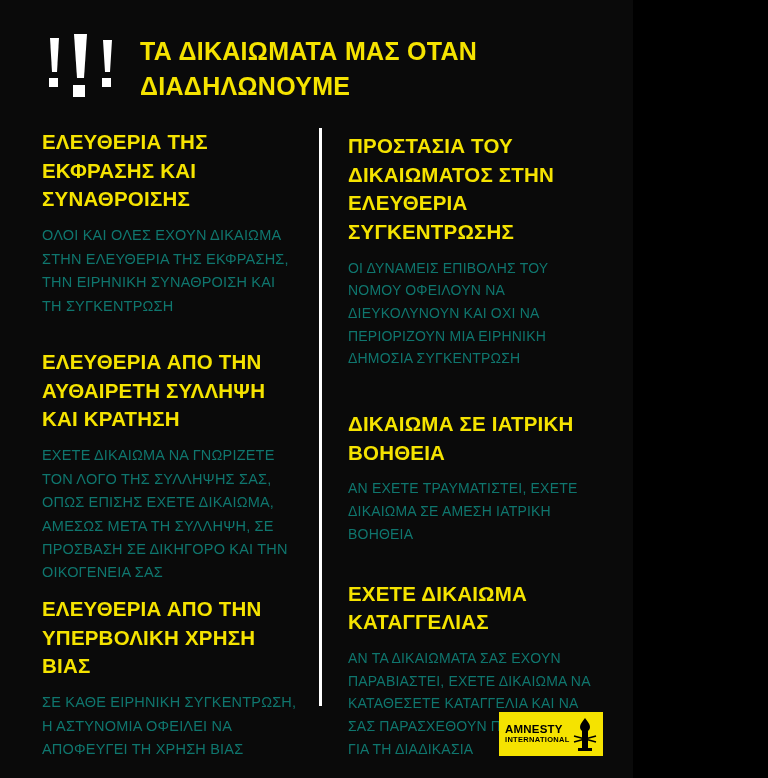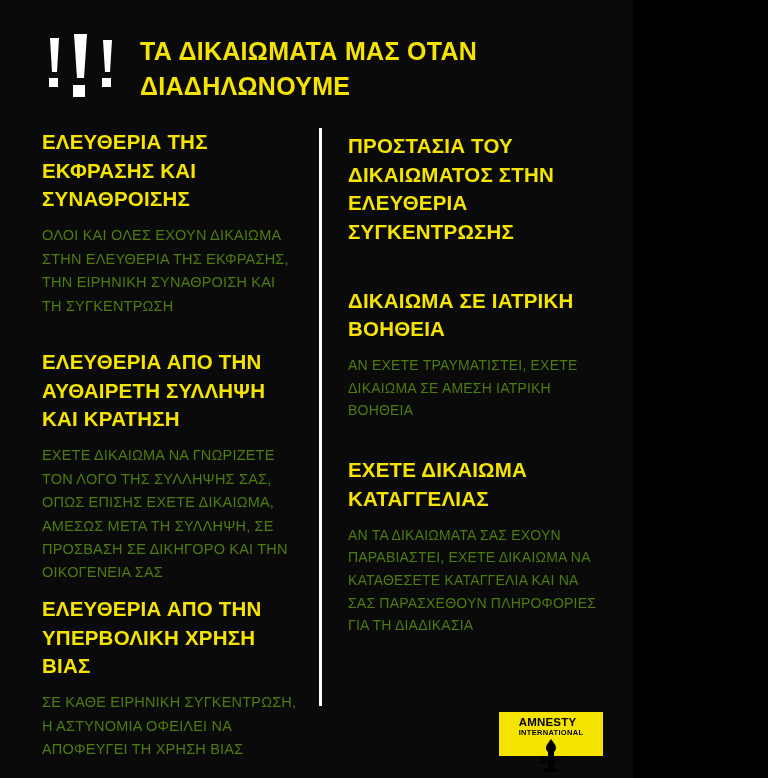--- a/index.html
+++ b/index.html
@@ -73,21 +73,21 @@
   .section { margin-bottom: 26px; }
   .section-heading {
     color: #f5e300;
     font-weight: bold;
     font-size: 20.5px;
     line-height: 1.4;
     letter-spacing: 0.2px;
     margin: 0 0 10px 0;
   }
   .section-body {
-    color: #4d7c0f;
+    color: #0f766e;
     font-size: 14.5px;
     line-height: 1.62;
     letter-spacing: 0.2px;
     margin: 0;
   }
 
   .col.right .section-heading { font-size: 20.5px; }
   .col.right .section-body { font-size: 14px; }
 
   
@@ -102,21 +102,20 @@
   .logo-wrap {
     position: absolute;
     right: 30px;
     bottom: 22px;
     width: 104px;
     height: 44px;
     background: #f5e300;
     display: flex;
     align-items: center;
     padding: 4px 6px;
-    flex-direction: column;
   }
   .logo-text {
     flex: 1 1 auto;
     color: #000000;
     font-weight: bold;
     line-height: 1.12;
   }
   .logo-text .l1 { font-size: 11.5px; letter-spacing: 0.2px; display: block; }
   .logo-text .l2 { font-size: 7.5px; letter-spacing: 0.3px; display: block; }
   .logo-mark { flex: 0 0 auto; width: 24px; height: 36px; }
@@ -166,20 +165,21 @@
       </div>
 
     </div>
 
     <div class="divider"></div>
 
     <div class="col right">
 
       <div class="section sec-d">
         <h2 class="section-heading">ΠΡΟΣΤΑΣΙΑ ΤΟΥ ΔΙΚΑΙΩΜΑΤΟΣ ΣΤΗΝ ΕΛΕΥΘΕΡΙΑ ΣΥΓΚΕΝΤΡΩΣΗΣ</h2>
+        <p class="section-body">ΟΙ ΔΥΝΑΜΕΙΣ ΕΠΙΒΟΛΗΣ ΤΟΥ ΝΟΜΟΥ ΟΦΕΙΛΟΥΝ ΝΑ ΔΙΕΥΚΟΛΥΝΟΥΝ ΚΑΙ ΟΧΙ ΝΑ ΠΕΡΙΟΡΙΖΟΥΝ ΜΙΑ ΕΙΡΗΝΙΚΗ ΔΗΜΟΣΙΑ ΣΥΓΚΕΝΤΡΩΣΗ</p>
       </div>
 
       <div class="section sec-e">
         <h2 class="section-heading">ΔΙΚΑΙΩΜΑ ΣΕ ΙΑΤΡΙΚΗ ΒΟΗΘΕΙΑ</h2>
         <p class="section-body">ΑΝ ΕΧΕΤΕ ΤΡΑΥΜΑΤΙΣΤΕΙ, ΕΧΕΤΕ ΔΙΚΑΙΩΜΑ ΣΕ ΑΜΕΣΗ ΙΑΤΡΙΚΗ ΒΟΗΘΕΙΑ</p>
       </div>
 
       <div class="section sec-f">
         <h2 class="section-heading">ΕΧΕΤΕ ΔΙΚΑΙΩΜΑ ΚΑΤΑΓΓΕΛΙΑΣ</h2>
         <p class="section-body">ΑΝ ΤΑ ΔΙΚΑΙΩΜΑΤΑ ΣΑΣ ΕΧΟΥΝ ΠΑΡΑΒΙΑΣΤΕΙ, ΕΧΕΤΕ ΔΙΚΑΙΩΜΑ ΝΑ ΚΑΤΑΘΕΣΕΤΕ ΚΑΤΑΓΓΕΛΙΑ ΚΑΙ ΝΑ ΣΑΣ ΠΑΡΑΣΧΕΘΟΥΝ ΠΛΗΡΟΦΟΡΙΕΣ ΓΙΑ ΤΗ ΔΙΑΔΙΚΑΣΙΑ</p>

